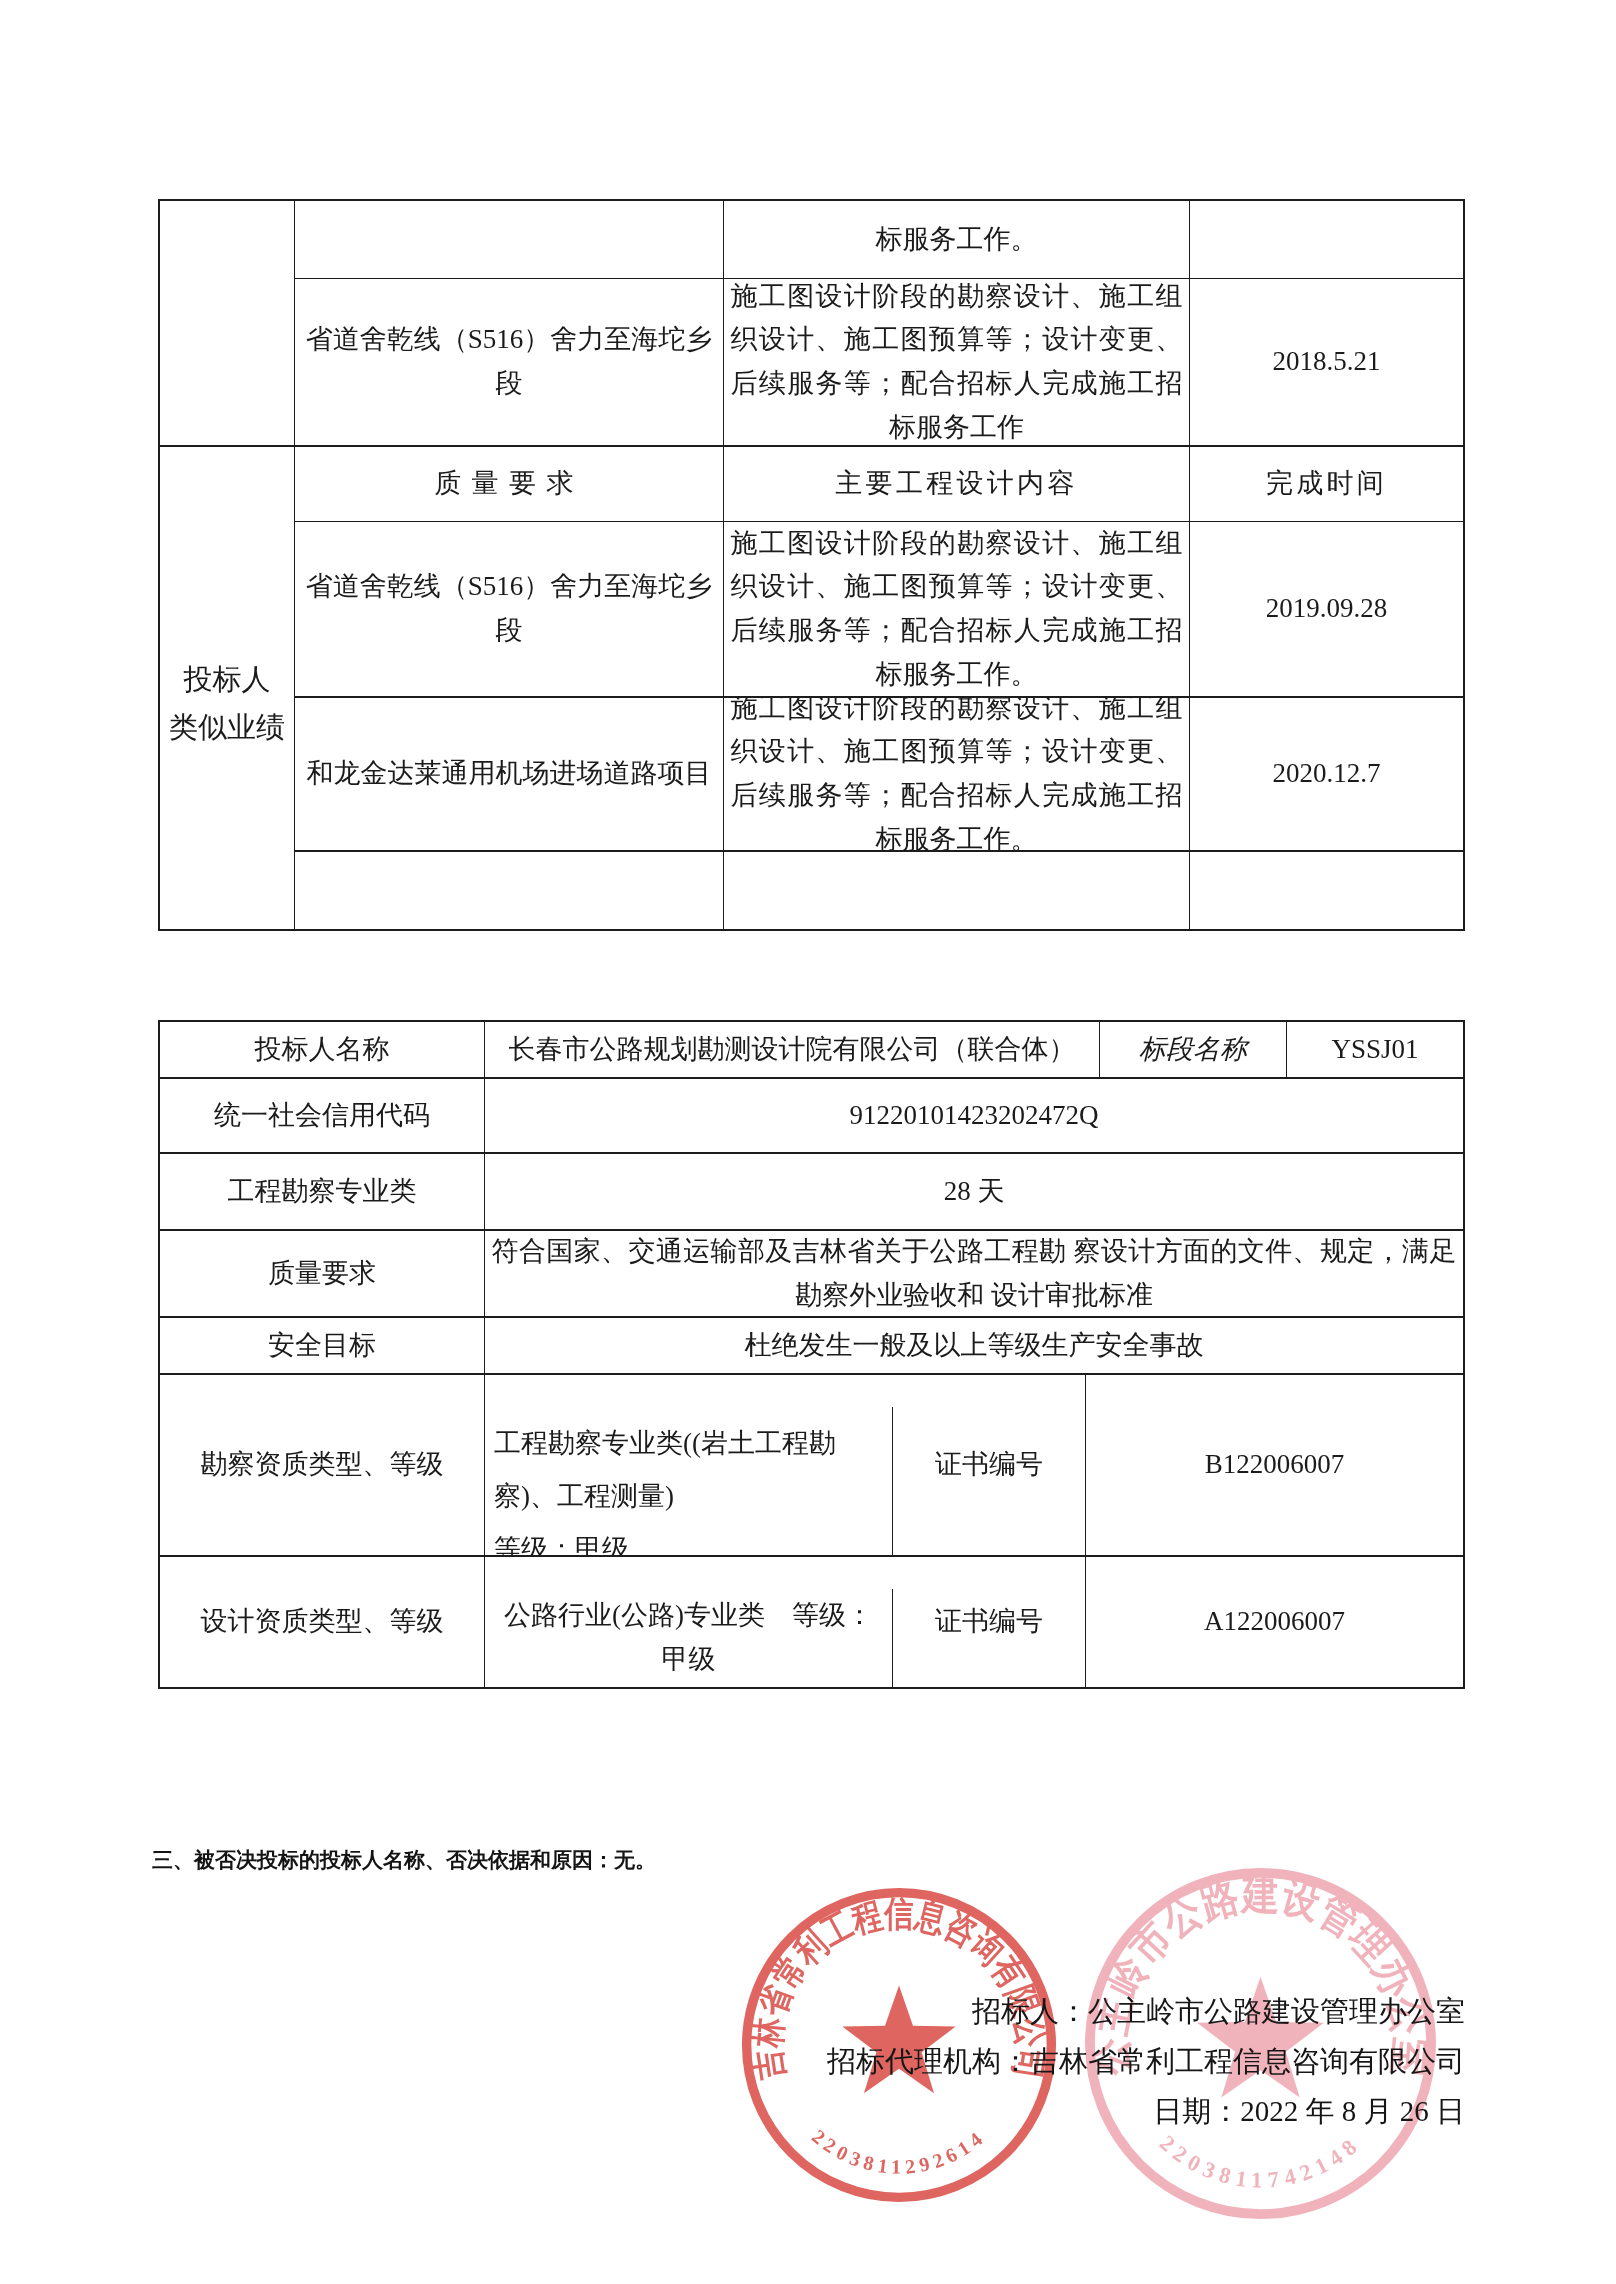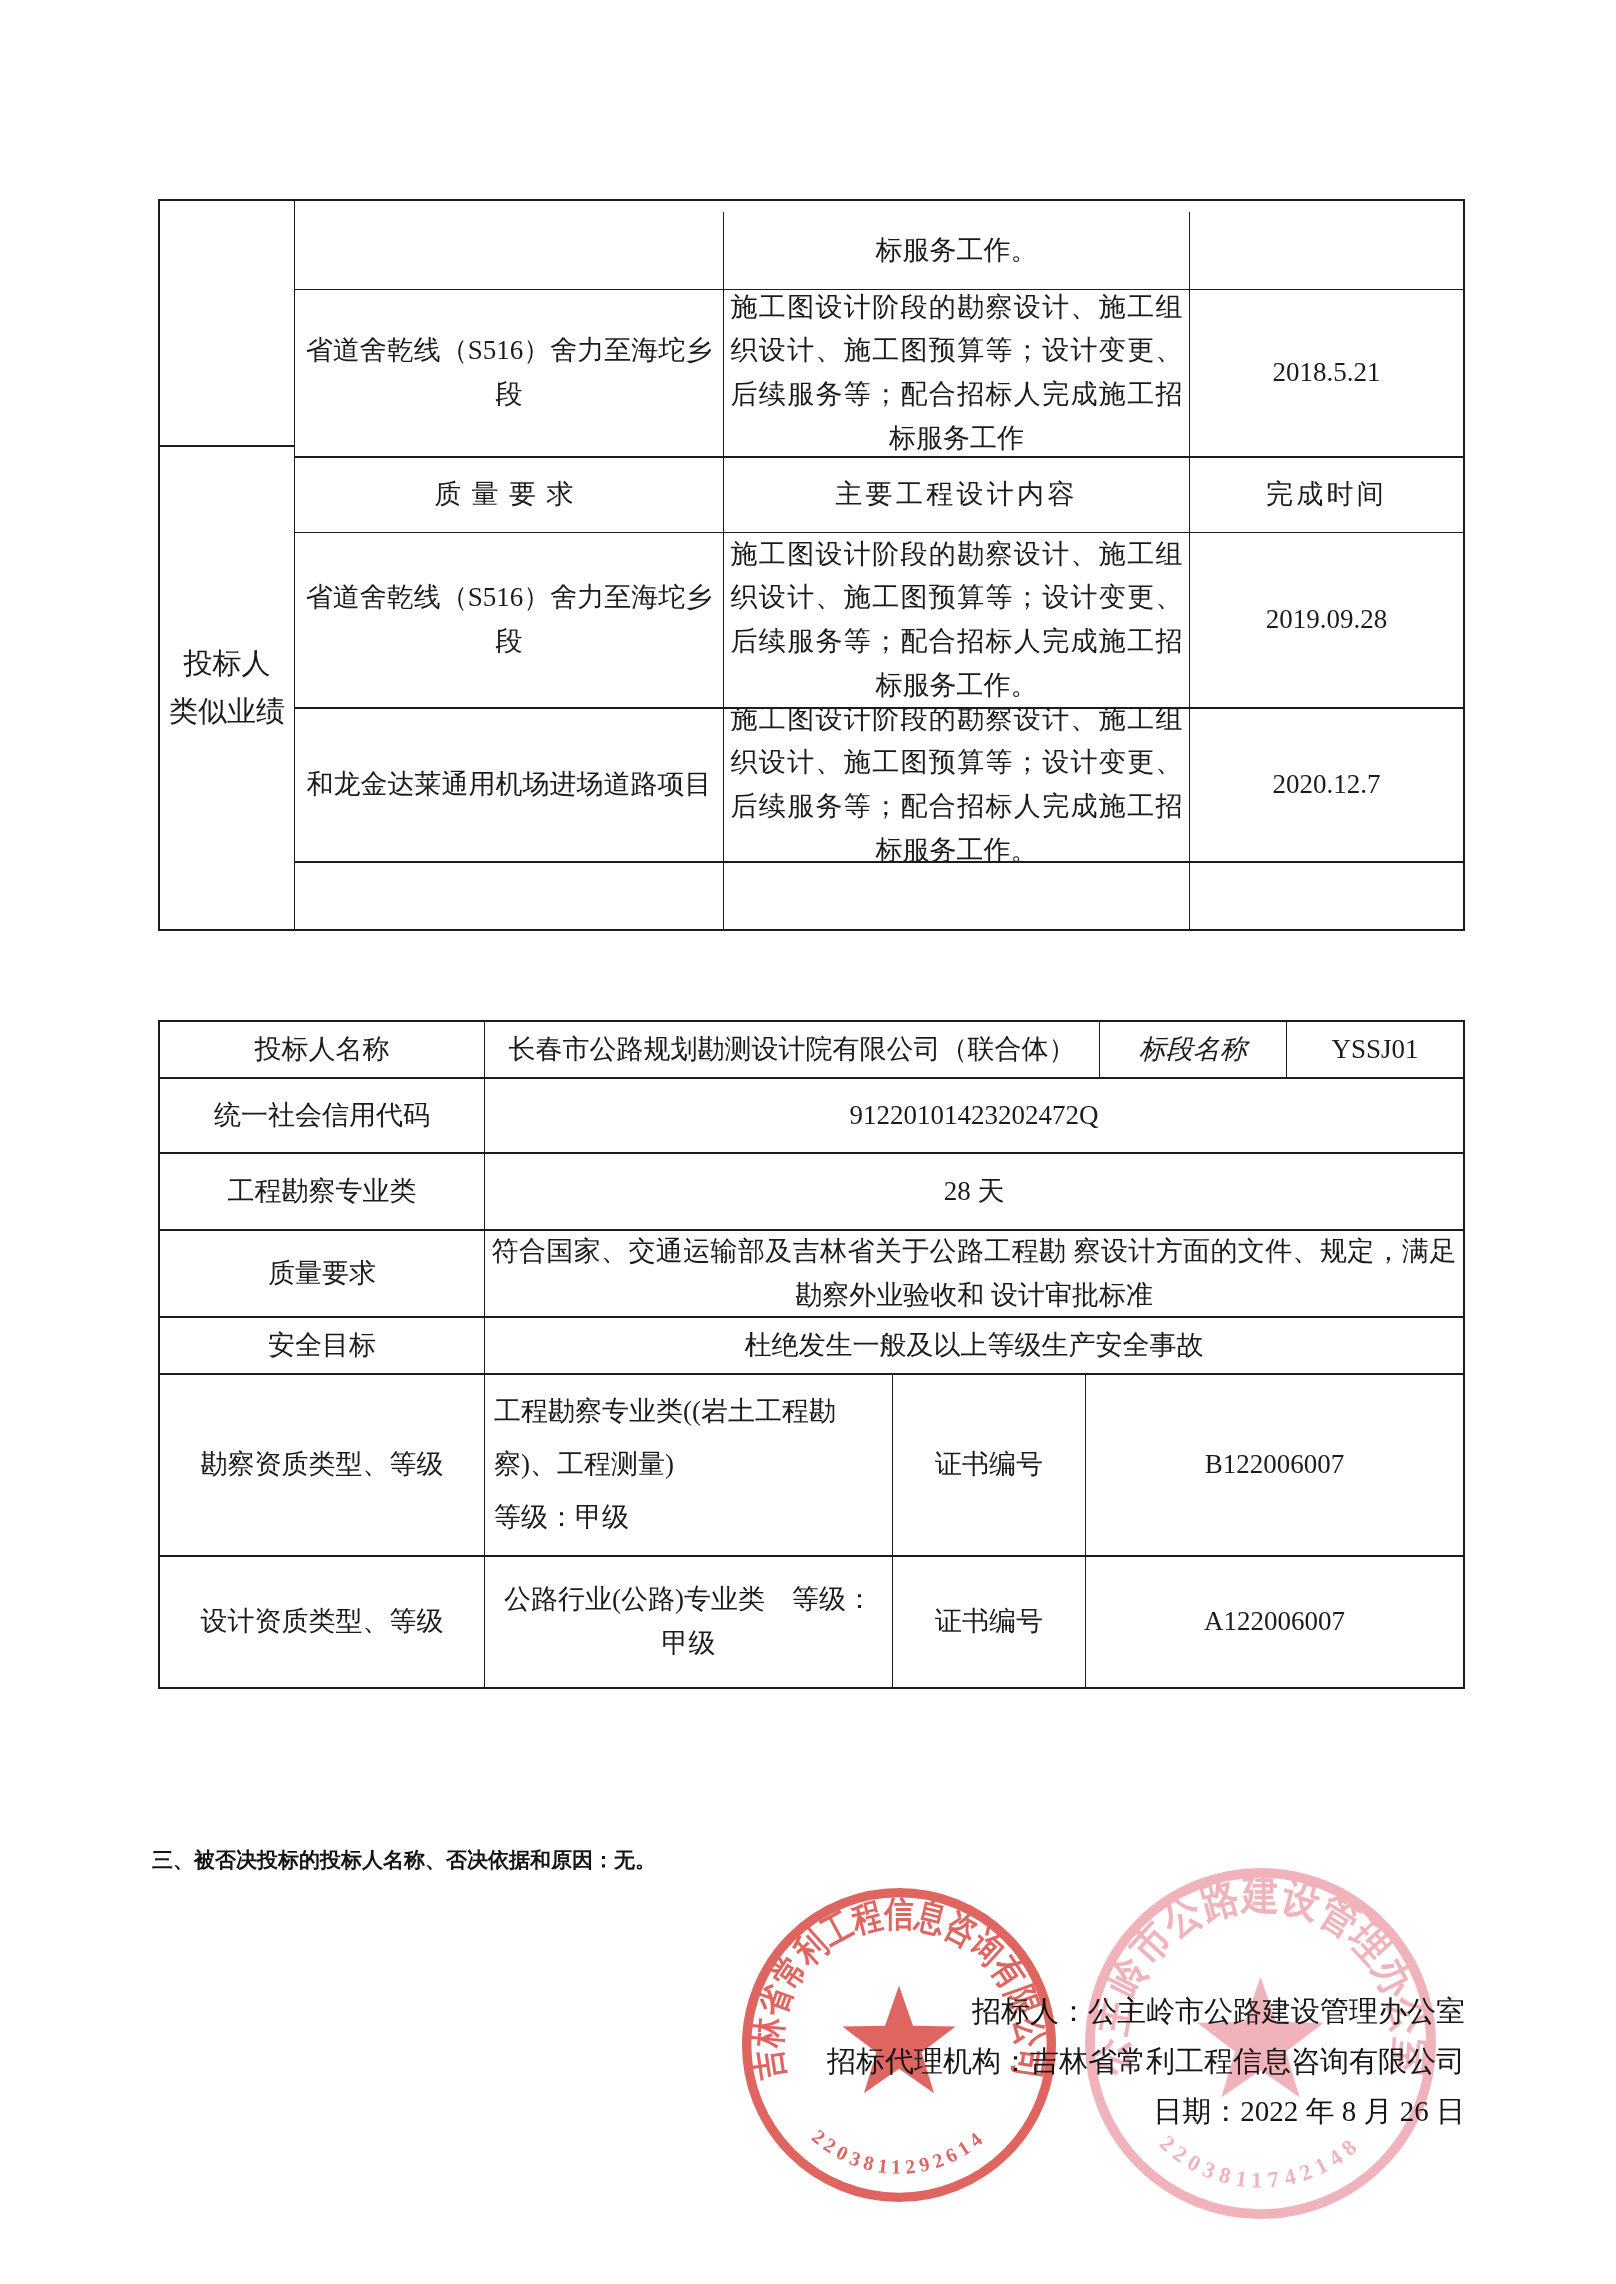--- a/index.html
+++ b/index.html
@@ -20,35 +20,35 @@
     border-bottom:1.3px solid #1c1c1c;
     display:flex; align-items:center; justify-content:center;
     text-align:center; font-size:27px; line-height:1.62;
     padding:2.6px 6.5px; overflow:hidden;
   }
   .c.last { border-right:none; }
   .bb0 { border-bottom:none !important; }
   .bb3 { border-bottom-width:2px !important; }
   .bb4 { border-bottom-width:2.6px !important; }
   .just { text-align:justify; text-align-last:center; }
-  .prewrap { white-space:pre-line; }
+  .prewrap { white-space:pre-line;margin-top:32px; }
   .lsp-wide { letter-spacing:10.4px; }
   .lsp-med { letter-spacing:3.3px; }
 
   
   #perf-table { left:158px; top:199px; width:1307px; height:732px; display:flex; }
   #perf-label-col { width:135px; display:flex; flex-direction:column; border-right:1.3px solid #1c1c1c; }
   #perf-label-top { height:246px; border-bottom:2.6px solid #1c1c1c; }
   #perf-label-main { flex:1; display:flex; align-items:center; justify-content:center;
                      text-align:center; font-size:29px; line-height:1.65; }
   #perf-right-col { flex:1; display:flex; flex-direction:column; }
   .pr-c1 { width:429px; }
   .pr-c2 { width:466px; }
   .pr-c3 { flex:1; }
-  .r-h120 { height:78px;margin-top:11px; }
+  .r-h120 { height:78px; }
   .r-h258 { height:168px; }
   .r-h115 { height:75px; }
   .r-h270 { height:176px; }
   .r-h237 { height:154px; }
   .r-h120b { flex:1; }
 
   
   #bid-table { left:158px; top:1020px; width:1307px; height:669px; display:flex; flex-direction:column; }
   .b-label { width:325px; }
   .b-h119 { height:57px; }

